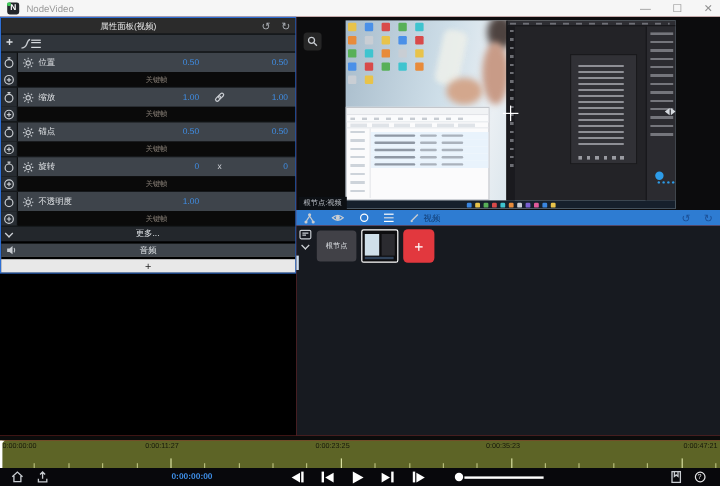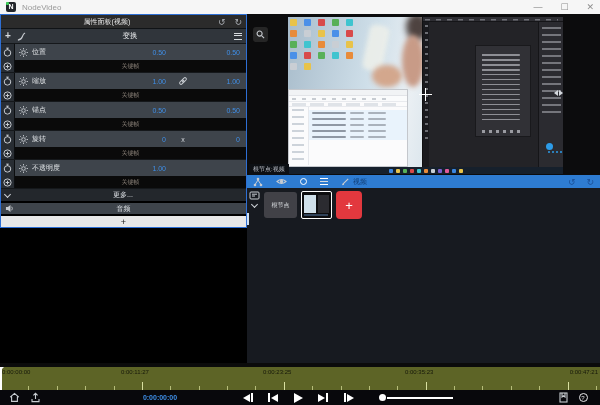--- a/index.html
+++ b/index.html
@@ -202,21 +202,20 @@
         <span class="histbtn">↻</span>
       </div>
 
       <div class="sec-row">
         <span class="moveglyph">+</span>
         <span class="icon" style="margin-left:6px">
           <svg width="9" height="9" viewBox="0 0 10 10" fill="none" stroke="currentColor" stroke-width="1.2">
               <path d="M1 9 Q5 8.5 6 5 T9 1"></path>
             </svg>
         </span>
-        <span class="stitle">变换</span>
         <span class="hamb"></span>
       </div>
 
       <div class="prow">
         <div class="gutter">
             <span class="icon">
           <svg width="9" height="10" viewBox="0 0 10 11" fill="none" stroke="currentColor" stroke-width="1.1">
                 <circle cx="5" cy="6.5" r="3.6"></circle>
                 <path d="M5 2.9V1.2M3.6 1.2h2.8"></path>
               </svg>

